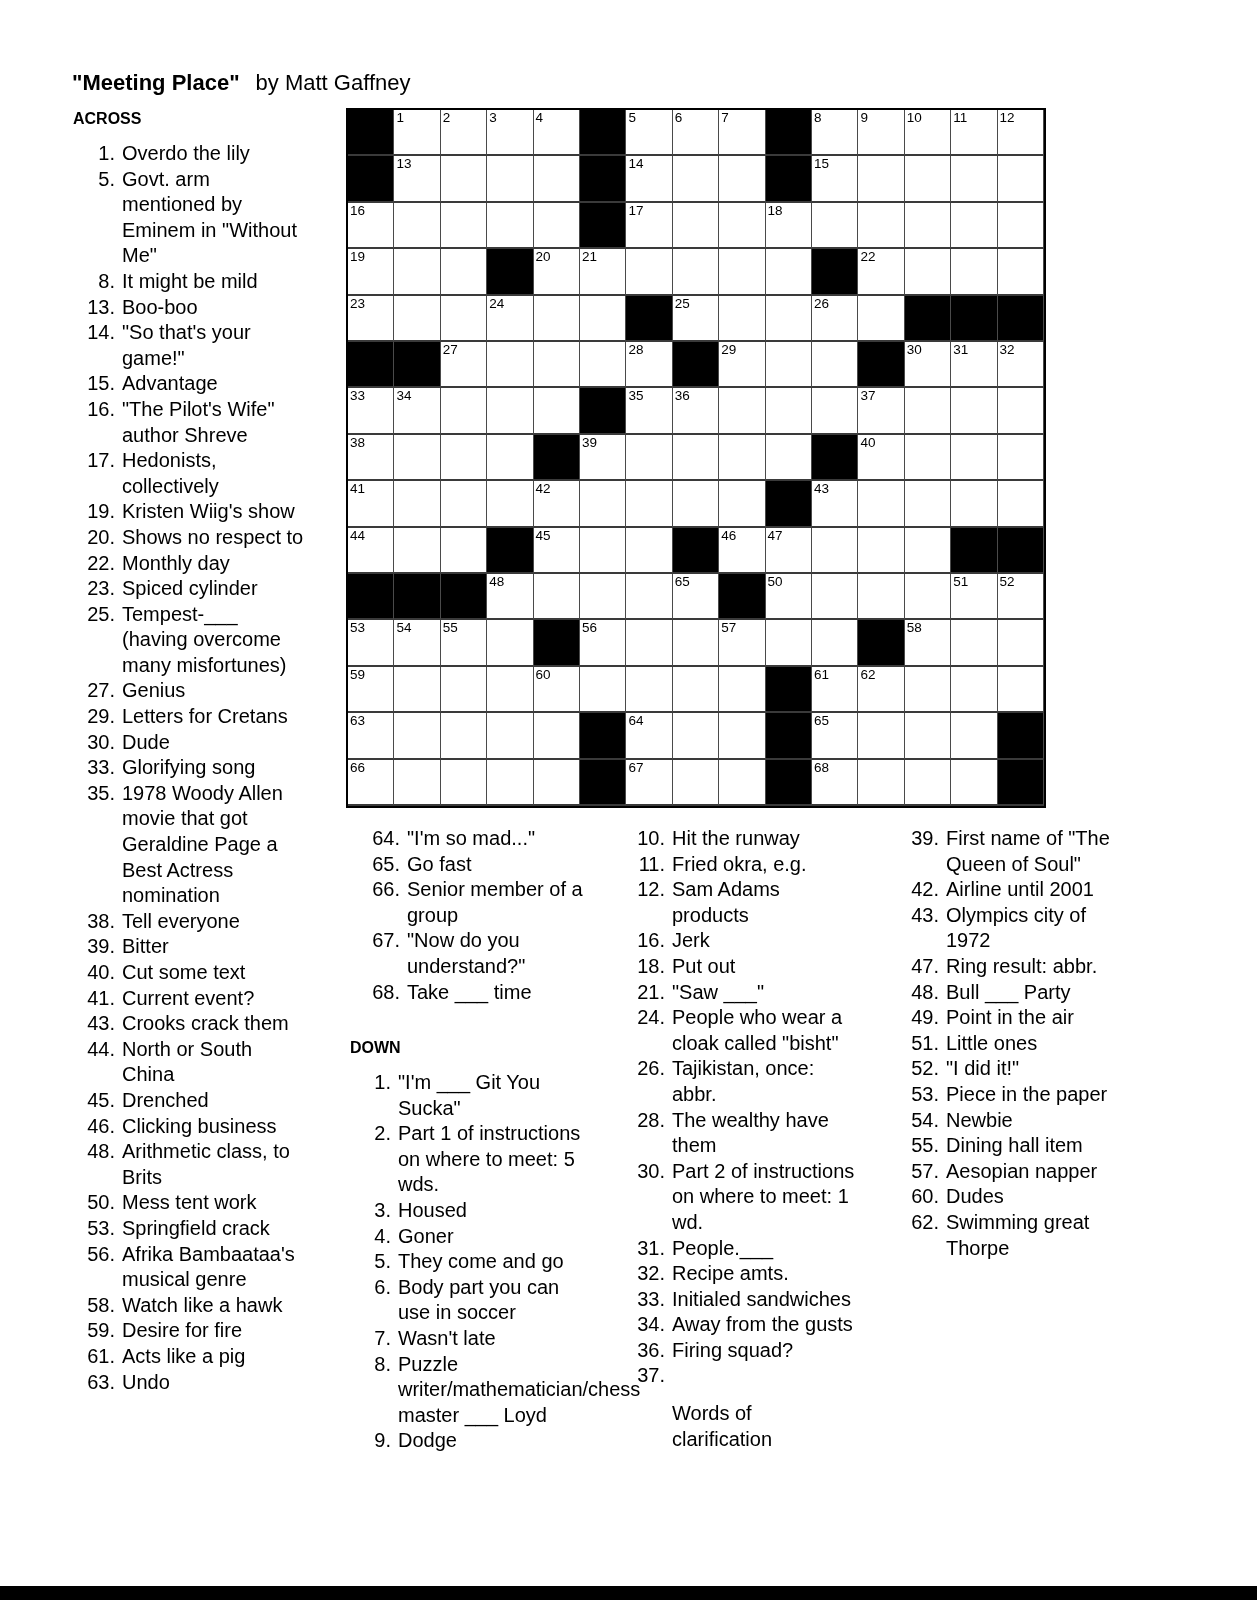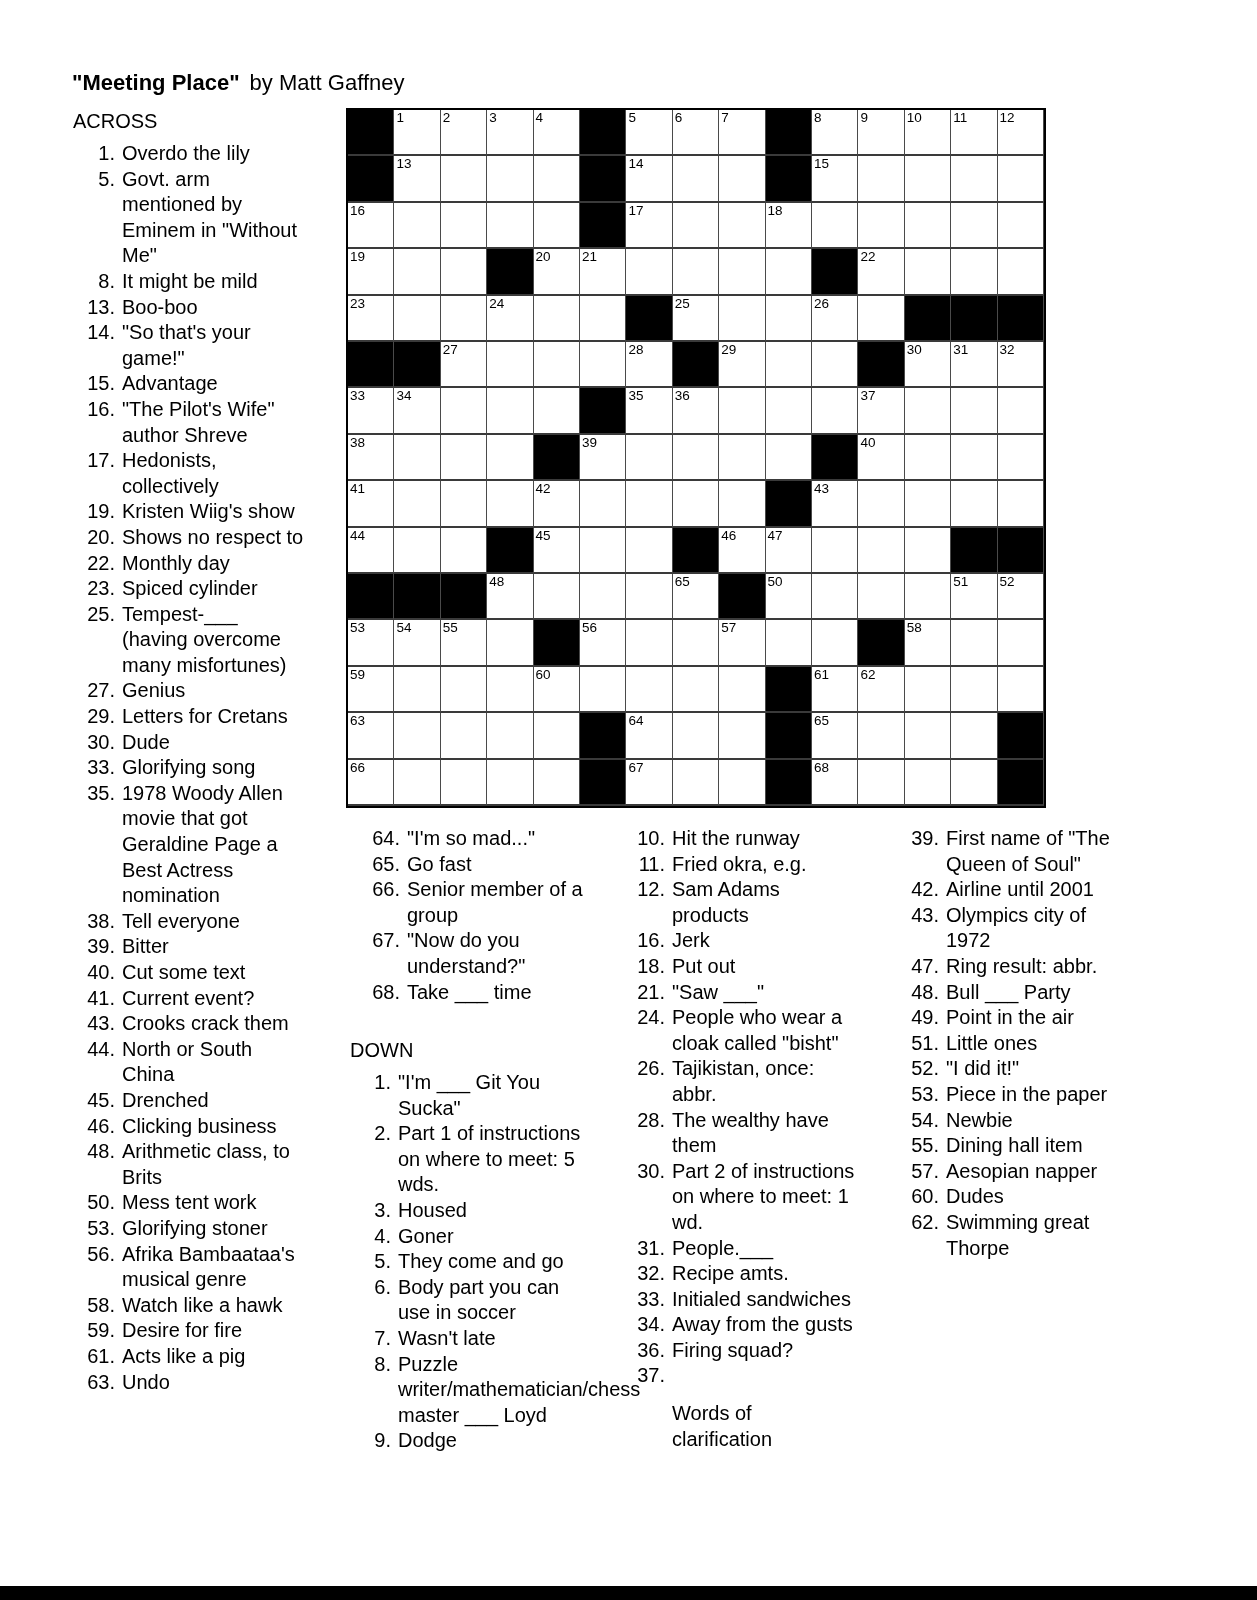--- a/index.html
+++ b/index.html
@@ -4,23 +4,23 @@
 <style>
   html,body { margin:0; padding:0; }
   body {
     width:1257px; height:1600px; position:relative;
     background:#ffffff; color:#000;
     font-family:"Liberation Sans", sans-serif;
     overflow:hidden;
   }
   .title { position:absolute; left:72px; top:70px; font-size:22px; white-space:nowrap; }
   .title .bold { font-weight:bold; }
-  .title .byline { margin-left:10px; }
-
-  .list-header { position:absolute; font-size:20px; font-weight:normal; }
+  .title .byline { margin-left:16px; }
+
+  .list-header { position:absolute; font-size:16px; font-weight:bold; }
   #across-header { left:73px; top:110px; }
   #down-header  { left:350px; top:1039px; }
 
   .clue-list { position:absolute; font-size:20px; line-height:25.6px; }
   .clue { display:flex; align-items:flex-start; }
   .cnum { flex:0 0 30px; text-align:right; white-space:nowrap; }
   .ctext { margin-left:7px; }
 
   #across-main { left:85px;  top:141px; }  #across-main .ctext { width:184px; }
   #across-cont { left:370px; top:826px; }  #across-cont .ctext { width:190px; }
@@ -521,21 +521,21 @@
     <div class="clue">
       <span class="cnum">48.</span>
       <span class="ctext">Arithmetic class, to Brits</span>
     </div>
     <div class="clue">
       <span class="cnum">50.</span>
       <span class="ctext">Mess tent work</span>
     </div>
     <div class="clue">
       <span class="cnum">53.</span>
-      <span class="ctext">Glorifying stoner</span>
+      <span class="ctext">Springfield crack</span>
     </div>
     <div class="clue">
       <span class="cnum">56.</span>
       <span class="ctext">Afrika Bambaataa's musical genre</span>
     </div>
     <div class="clue">
       <span class="cnum">58.</span>
       <span class="ctext">Watch like a hawk</span>
     </div>
     <div class="clue">

